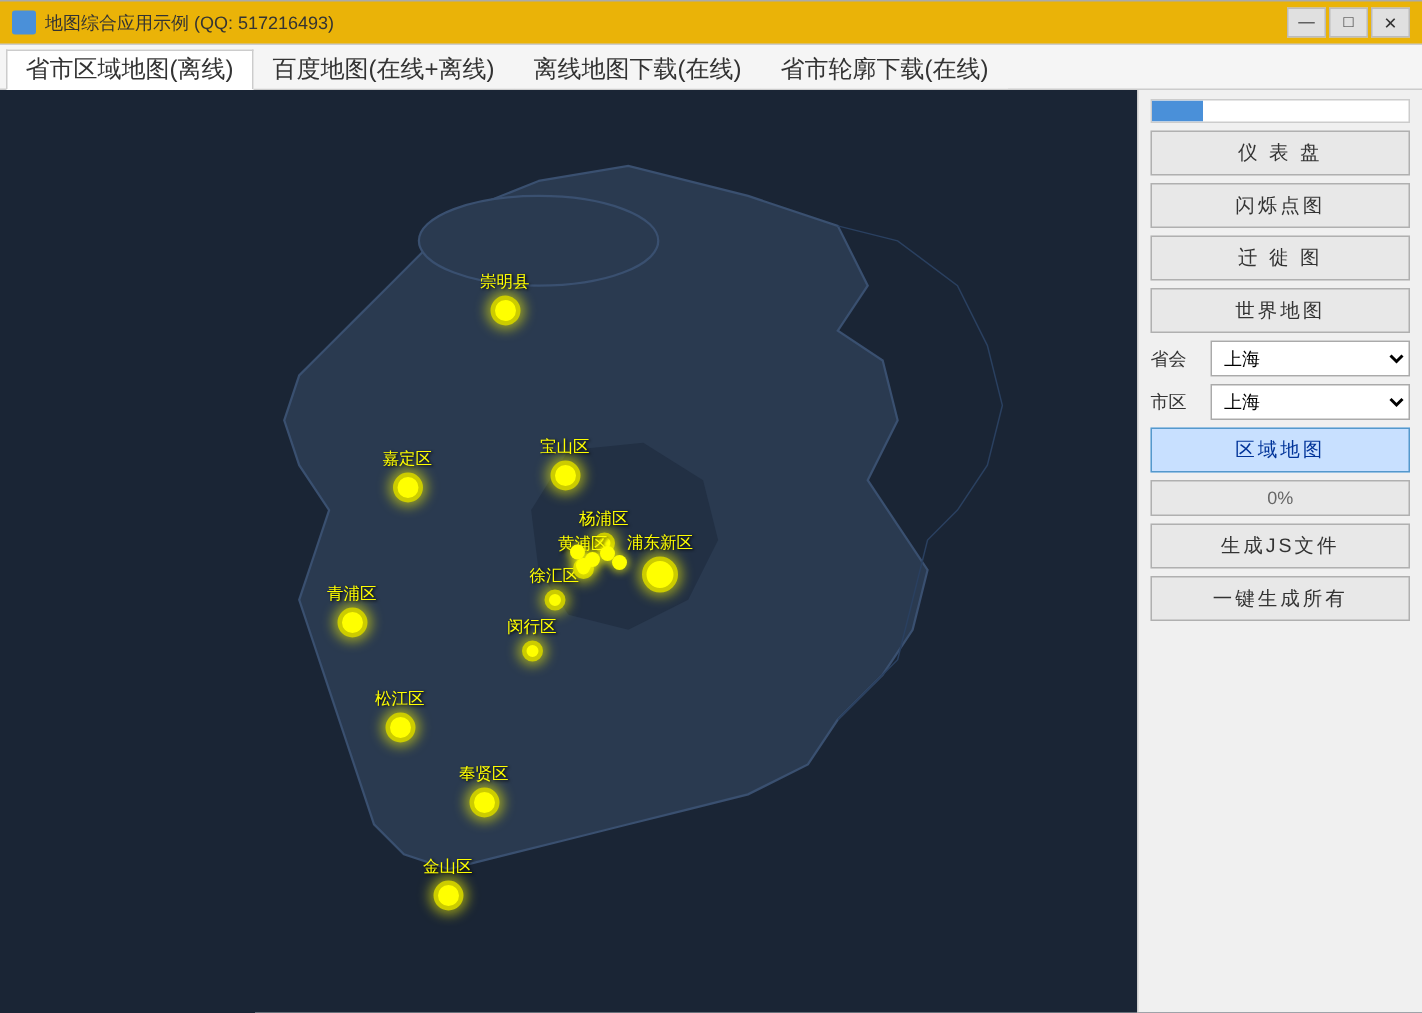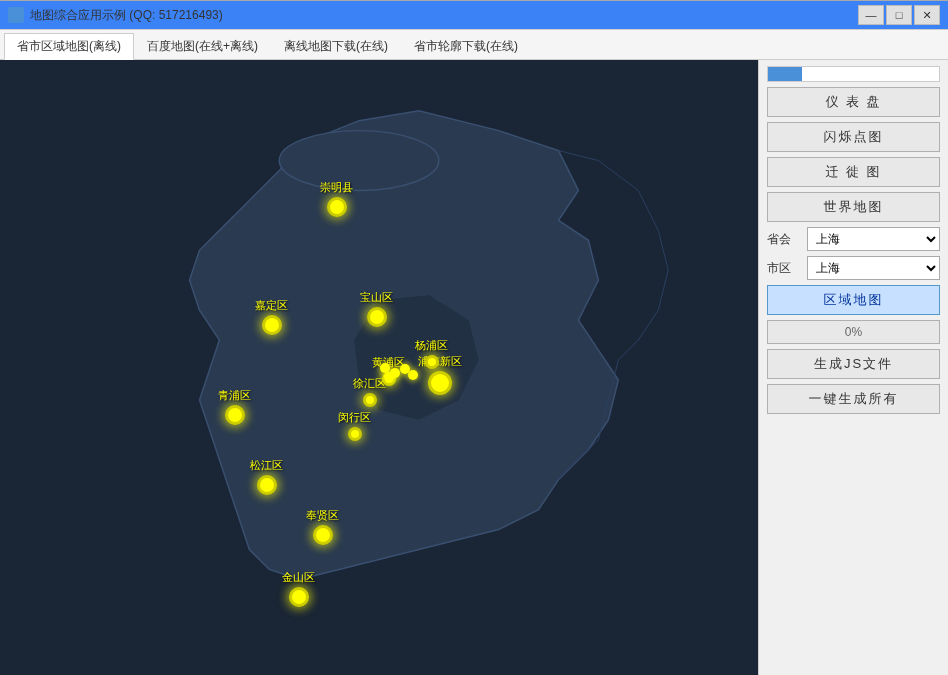--- a/index.html
+++ b/index.html
@@ -7,21 +7,21 @@
       font-family: "Microsoft YaHei", SimSun, sans-serif;
       background: #f0f0f0;
       width: 948px;
       height: 675px;
       overflow: hidden;
       font-size: 13px;
     }
 
     
     .title-bar {
-      background: #3b82f6;
+      background: #eab308;
       border-bottom: 1px solid #ccc;
       height: 30px;
       display: flex;
       align-items: center;
       justify-content: space-between;
       padding: 0 8px;
       border-top: 1px solid #aaa;
     }
     .title-bar-left {
       display: flex;
@@ -62,21 +62,21 @@
       height: 30px;
       display: flex;
       align-items: stretch;
       padding: 0 4px;
     }
     .menu-tab {
       padding: 0 12px;
       display: flex;
       align-items: center;
       cursor: pointer;
-      font-size: 12px;
+      font-size: 16px;
       color: #333;
       border: 1px solid transparent;
       border-bottom: none;
       margin-top: 3px;
       background: #f5f5f5;
     }
     .menu-tab.active {
       background: #ffffff;
       border-color: #ccc;
       border-bottom: 1px solid #fff;
@@ -310,21 +310,21 @@
     <div class="map-point" style="left:353px; top:316px;">
       <span class="map-point-label">徐汇区</span>
       <div class="map-point-circle small"></div>
     </div>
 
     <div class="map-point" style="left:418px; top:294px;">
       <span class="map-point-label">浦东新区</span>
       <div class="map-point-circle cluster"></div>
     </div>
 
-    <div class="map-point" style="left:415px; top:278px;">
+    <div class="map-point" style="left:386px; top:278px;">
       <span class="map-point-label">杨浦区</span>
       <div class="map-point-circle small"></div>
     </div>
 
     <div class="map-point" style="left:372px; top:295px;">
       <span class="map-point-label">黄浦区</span>
       <div class="map-point-circle small"></div>
     </div>
 
     <div style="position:absolute; left:380px; top:303px; width:10px; height:10px; border-radius:50%; background:#ffff00; box-shadow:0 0 5px 2px rgba(255,255,0,0.5);"></div>

